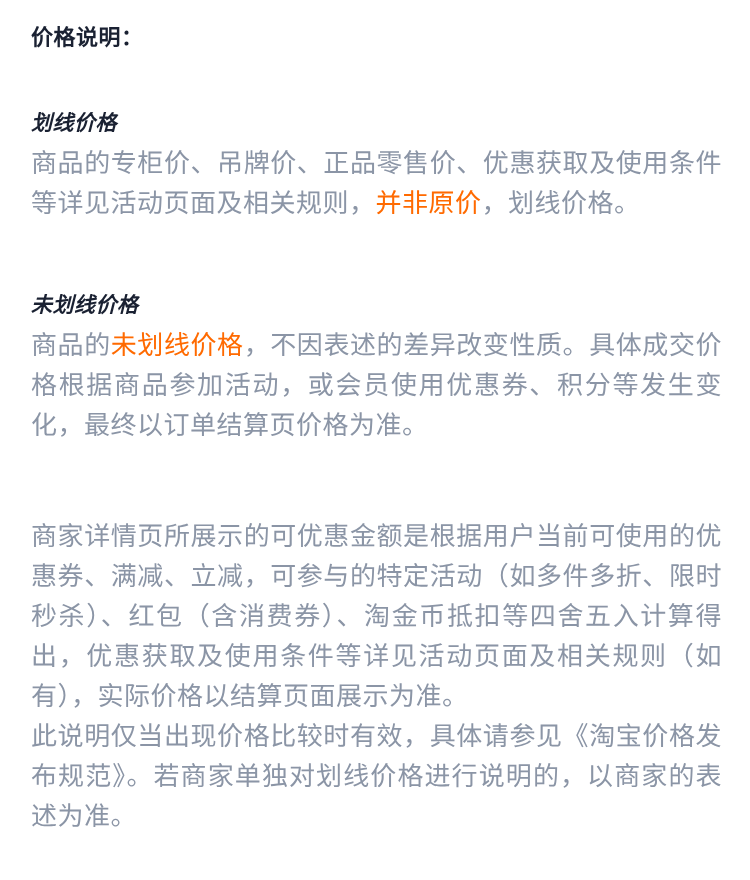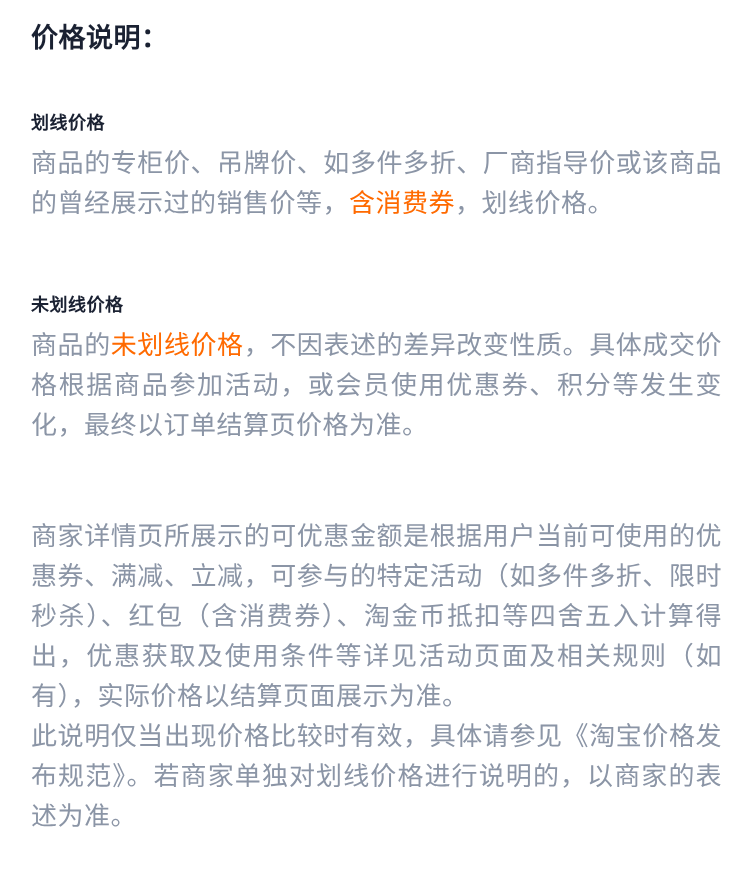--- a/index.html
+++ b/index.html
@@ -18,52 +18,53 @@
     overflow: hidden;
   }
   .doc {
     padding: 12px 28px 0 31px;
     font-size: 26px;
     line-height: 40px;
     color: var(--text);
     letter-spacing: 0.5px;
   }
   .title {
-    font-size: 27px;
+    font-size: 22px;
     font-weight: 600;
     color: var(--heading);
     line-height: 40px;
     margin: 6px 0 0 0;
   }
   h2.heading {
-    font-size: 18px;
+    font-size: 21px;
     font-weight: 600;
     color: var(--heading);
     line-height: 40px;
     margin: 45px 0 0 0;
+    font-style: italic;
   }
   h2.heading.second { margin-top: 62px; }
   p.para {
     margin: 0;
     text-align: justify;
   }
   p.para.standalone-a { margin-top: 71px; }
   p.para.standalone-b { }
   .hl { color: var(--highlight); }
 </style>
 </head>
 <body>
 
 <div class="doc">
 
   <h1 class="title">价格说明：</h1>
 
   <section>
     <h2 class="heading">划线价格</h2>
-    <p class="para"><span>商品的专柜价、吊牌价、如多件多折、厂商指导价或该商品的曾经展示过的销售价等，</span><span class="hl">含消费券</span><span>，划线价格。</span></p>
+    <p class="para"><span>商品的专柜价、吊牌价、正品零售价、优惠获取及使用条件等详见活动页面及相关规则，</span><span class="hl">并非原价</span><span>，划线价格。</span></p>
   </section>
 
   <section>
     <h2 class="heading second">未划线价格</h2>
     <p class="para"><span>商品的</span><span class="hl">未划线价格</span><span>，不因表述的差异改变性质。具体成交价格根据商品参加活动，或会员使用优惠券、积分等发生变化，最终以订单结算页价格为准。</span></p>
   </section>
 
   <p class="para standalone-a">商家详情页所展示的可优惠金额是根据用户当前可使用的优惠券、满减、立减，可参与的特定活动（如多件多折、限时秒杀）、红包（含消费券）、淘金币抵扣等四舍五入计算得出，优惠获取及使用条件等详见活动页面及相关规则（如有），实际价格以结算页面展示为准。</p>
 
   <p class="para standalone-b">此说明仅当出现价格比较时有效，具体请参见《淘宝价格发布规范》。若商家单独对划线价格进行说明的，以商家的表述为准。</p>

